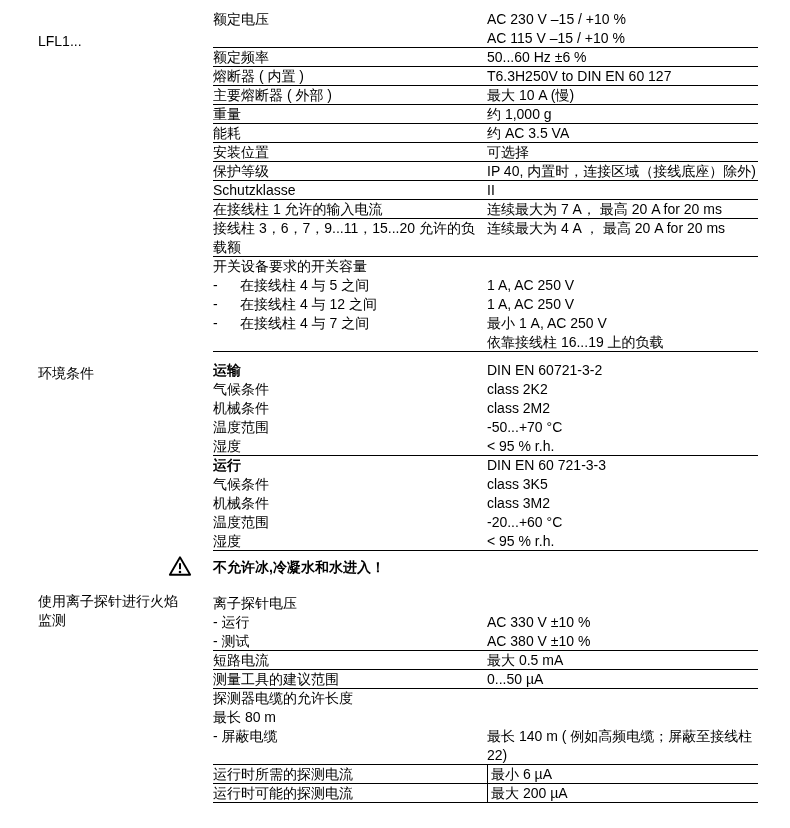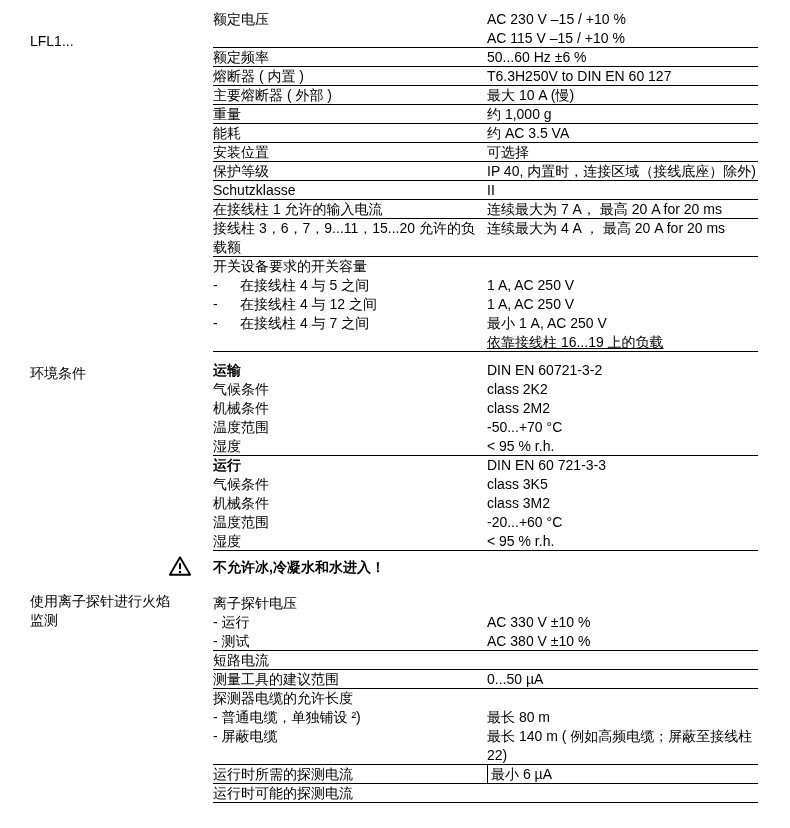--- a/index.html
+++ b/index.html
@@ -1,21 +1,21 @@
 <!DOCTYPE html>
 <html><head>
 <meta charset="utf-8">
 <style>
   html,body{margin:0;padding:0;background:#ffffff;}
   .page{
     position:relative;width:790px;height:828px;background:#ffffff;
     font-family:"Liberation Sans",sans-serif;font-size:14px;line-height:19px;color:#000000;
     overflow:hidden;
   }
-  .side-label{position:absolute;left:30px;}
+  .side-label{position:absolute;left:38px;}
   .tbl{position:absolute;left:213px;width:545px;}
   .row{display:flex;box-sizing:border-box;overflow:hidden;}
   .bb{border-bottom:1px solid #000000;}
   .prop{width:274px;flex:none;box-sizing:border-box;padding-right:4px;}
   .val{flex:1 1 auto;white-space:nowrap;box-sizing:border-box;}
   .vline{border-left:1px solid #000000;padding-left:3px;}
   .bold{font-weight:bold;}
   .dash{display:inline-block;width:27px;}
   .fullspan{width:100%;}
   .warning{position:absolute;left:168px;top:553px;display:flex;align-items:flex-end;}
@@ -92,21 +92,21 @@
         <div class="val">1 A, AC 250 V</div>
       </div>
       <div class="row" style="height: 19px;">
         <div class="prop"><span class="dash">-</span><span>在接线柱 4 与 12 之间</span></div>
         <div class="val">1 A, AC 250 V</div>
       </div>
       <div class="row" style="height: 19px;">
         <div class="prop"><span class="dash">-</span><span>在接线柱 4 与 7 之间</span></div>
         <div class="val">最小 1 A, AC 250 V</div>
       </div>
-      <div class="row bb" style="height: 19px; text-decoration: underline;">
+      <div class="row bb" style="height: 19px;">
         <div class="prop"></div>
         <div class="val">依靠接线柱 16...19 上的负载</div>
       </div>
     </div>
 
   <div class="tbl" id="tbl-env" style="top:361px">
       <div class="row" style="height: 19px;">
         <div class="prop bold">运输</div>
         <div class="val">DIN EN 60721-3-2</div>
       </div>
@@ -163,46 +163,45 @@
         <div class="val"></div>
       </div>
       <div class="row" style="height: 19px;">
         <div class="prop">- 运行</div>
         <div class="val">AC 330 V ±10 %</div>
       </div>
       <div class="row bb" style="height: 19px;">
         <div class="prop">- 测试</div>
         <div class="val">AC 380 V ±10 %</div>
       </div>
-      <div class="row bb" style="height: 19px; flex-direction: column;">
+      <div class="row bb" style="height: 19px;">
         <div class="prop">短路电流</div>
         <div class="val">最大 0.5 mA</div>
       </div>
       <div class="row bb" style="height: 19px;">
         <div class="prop">测量工具的建议范围</div>
         <div class="val">0...50 µA</div>
       </div>
       <div class="row" style="height: 19px;">
         <div class="prop">探测器电缆的允许长度</div>
         <div class="val"></div>
       </div>
       <div class="row" style="height: 19px;">
-        <div class="prop">- 普通电缆，单独铺设 ²)</div>
         <div class="val">最长 80 m</div>
       </div>
       <div class="row bb" style="height: 38px;">
         <div class="prop">- 屏蔽电缆</div>
         <div class="val">
           <div>最长 140 m ( 例如高频电缆；屏蔽至接线柱</div>
           <div>22)</div>
         </div>
       </div>
       <div class="row bb" style="height: 19px;">
         <div class="prop">运行时所需的探测电流</div>
         <div class="val vline">最小 6 µA</div>
       </div>
-      <div class="row bb" style="height: 19px; flex-direction: column;">
+      <div class="row bb" style="height: 19px;">
         <div class="prop">运行时可能的探测电流</div>
         <div class="val vline">最大 200 µA</div>
       </div>
     </div>
 
 </div>
 
 </body></html>

